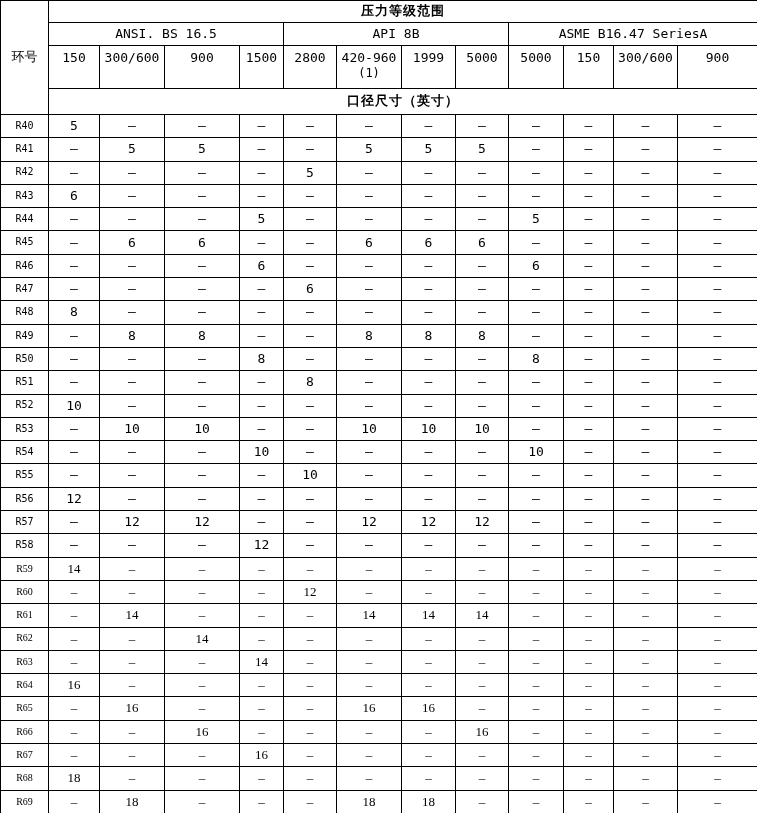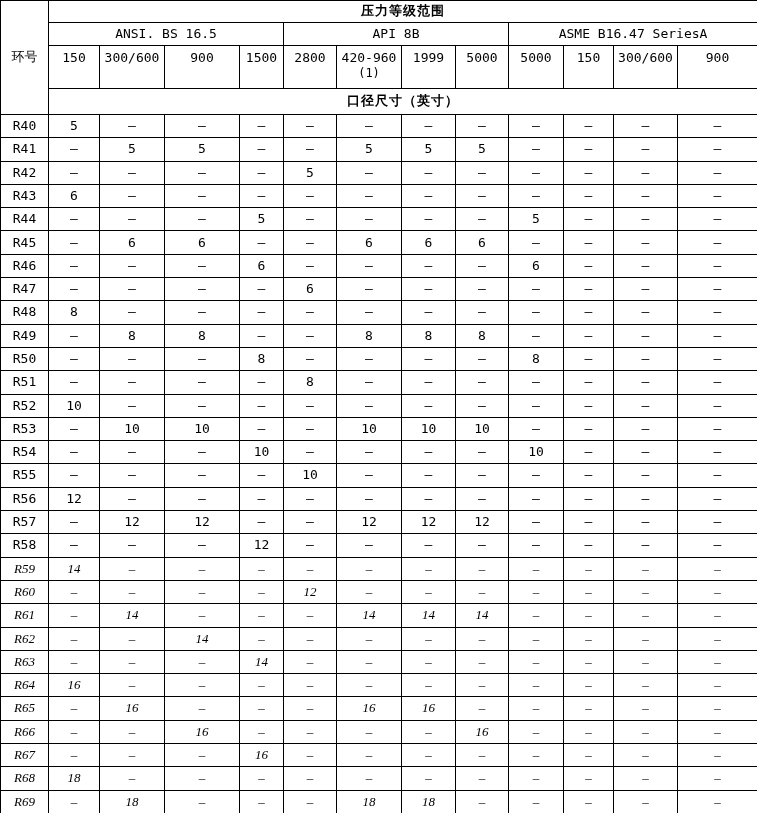--- a/index.html
+++ b/index.html
@@ -49,25 +49,24 @@
   tr.std-row td { font-size: 13px; margin-left: 48px; }
   tr.cls-row td {
     vertical-align: top;
     padding-top: 4px;
     font-size: 13px;
   }
   tr.cls-row .class-note { font-size: 12px; }
   
   tbody.data-body tr { height: 23.3px; }
   tbody.data-body td { font-size: 13px; }
-  tbody.data-body td.ring { font-size: 13px; }
+  tbody.data-body td.ring { font-size: 10px; }
   tbody.data-body tr.serif {
     font-family: "Liberation Serif", "DejaVu Serif", serif;
     font-size: 13.5px;
-    font-style: italic;
   }
 </style>
 </head>
 <body>
 
 <div class="page">
   <table class="spec-table">
     <colgroup>
       <col style="width:48px">
         <col style="width:51px">

